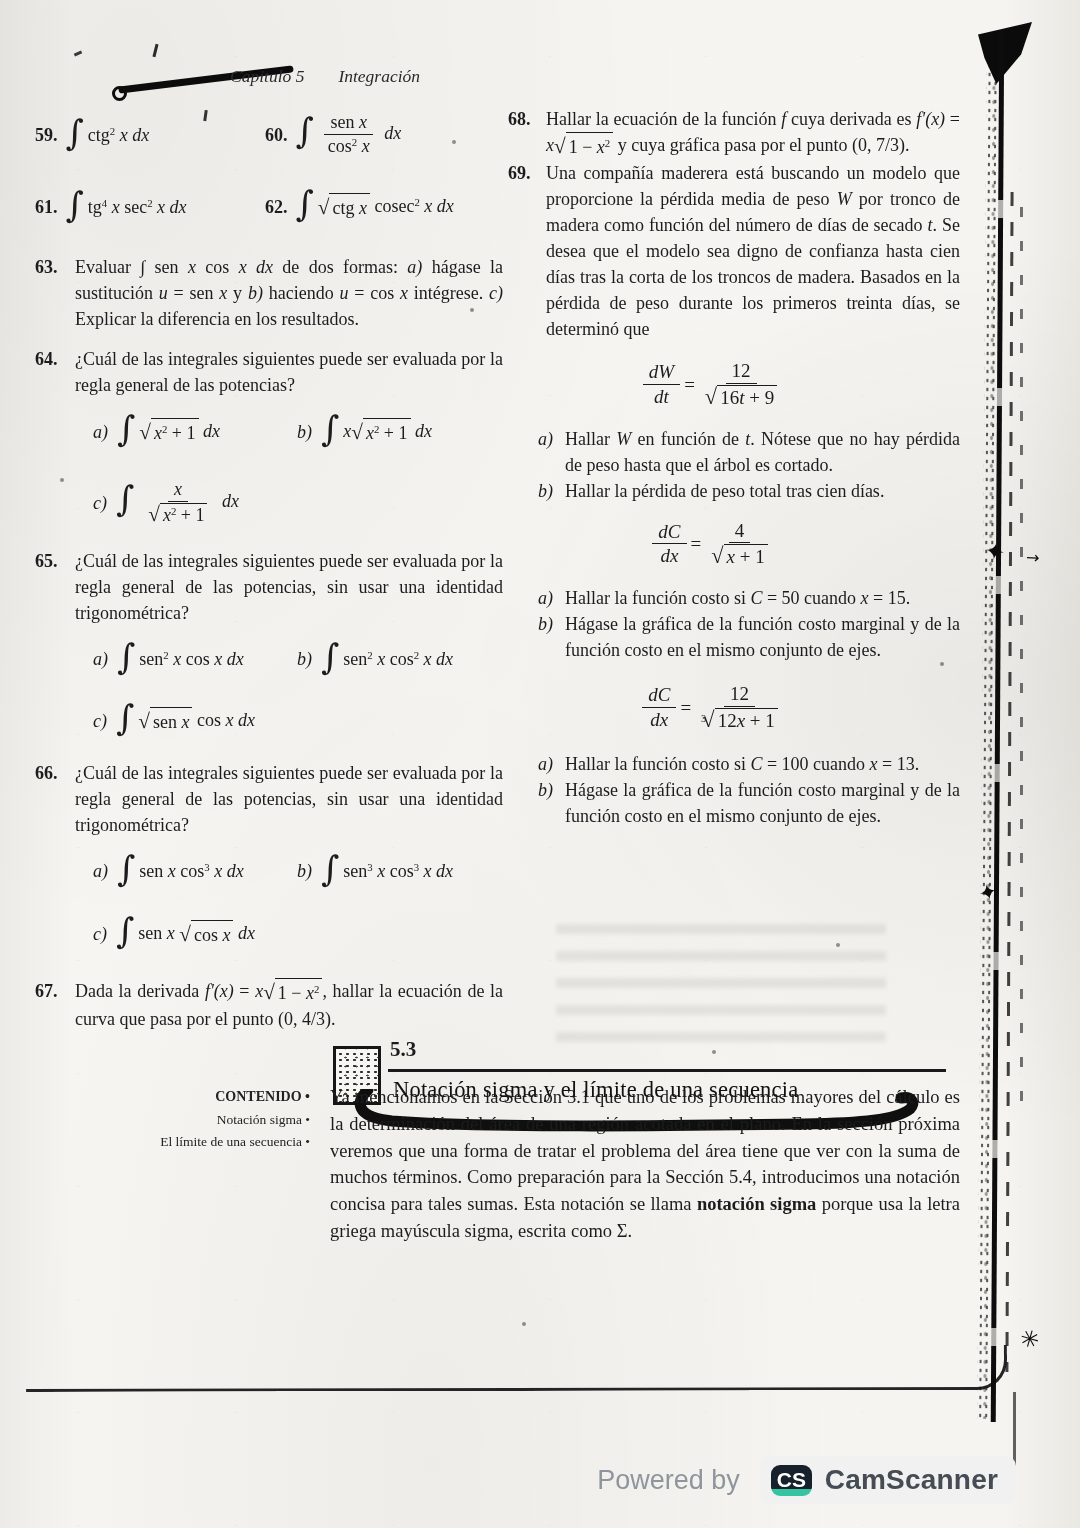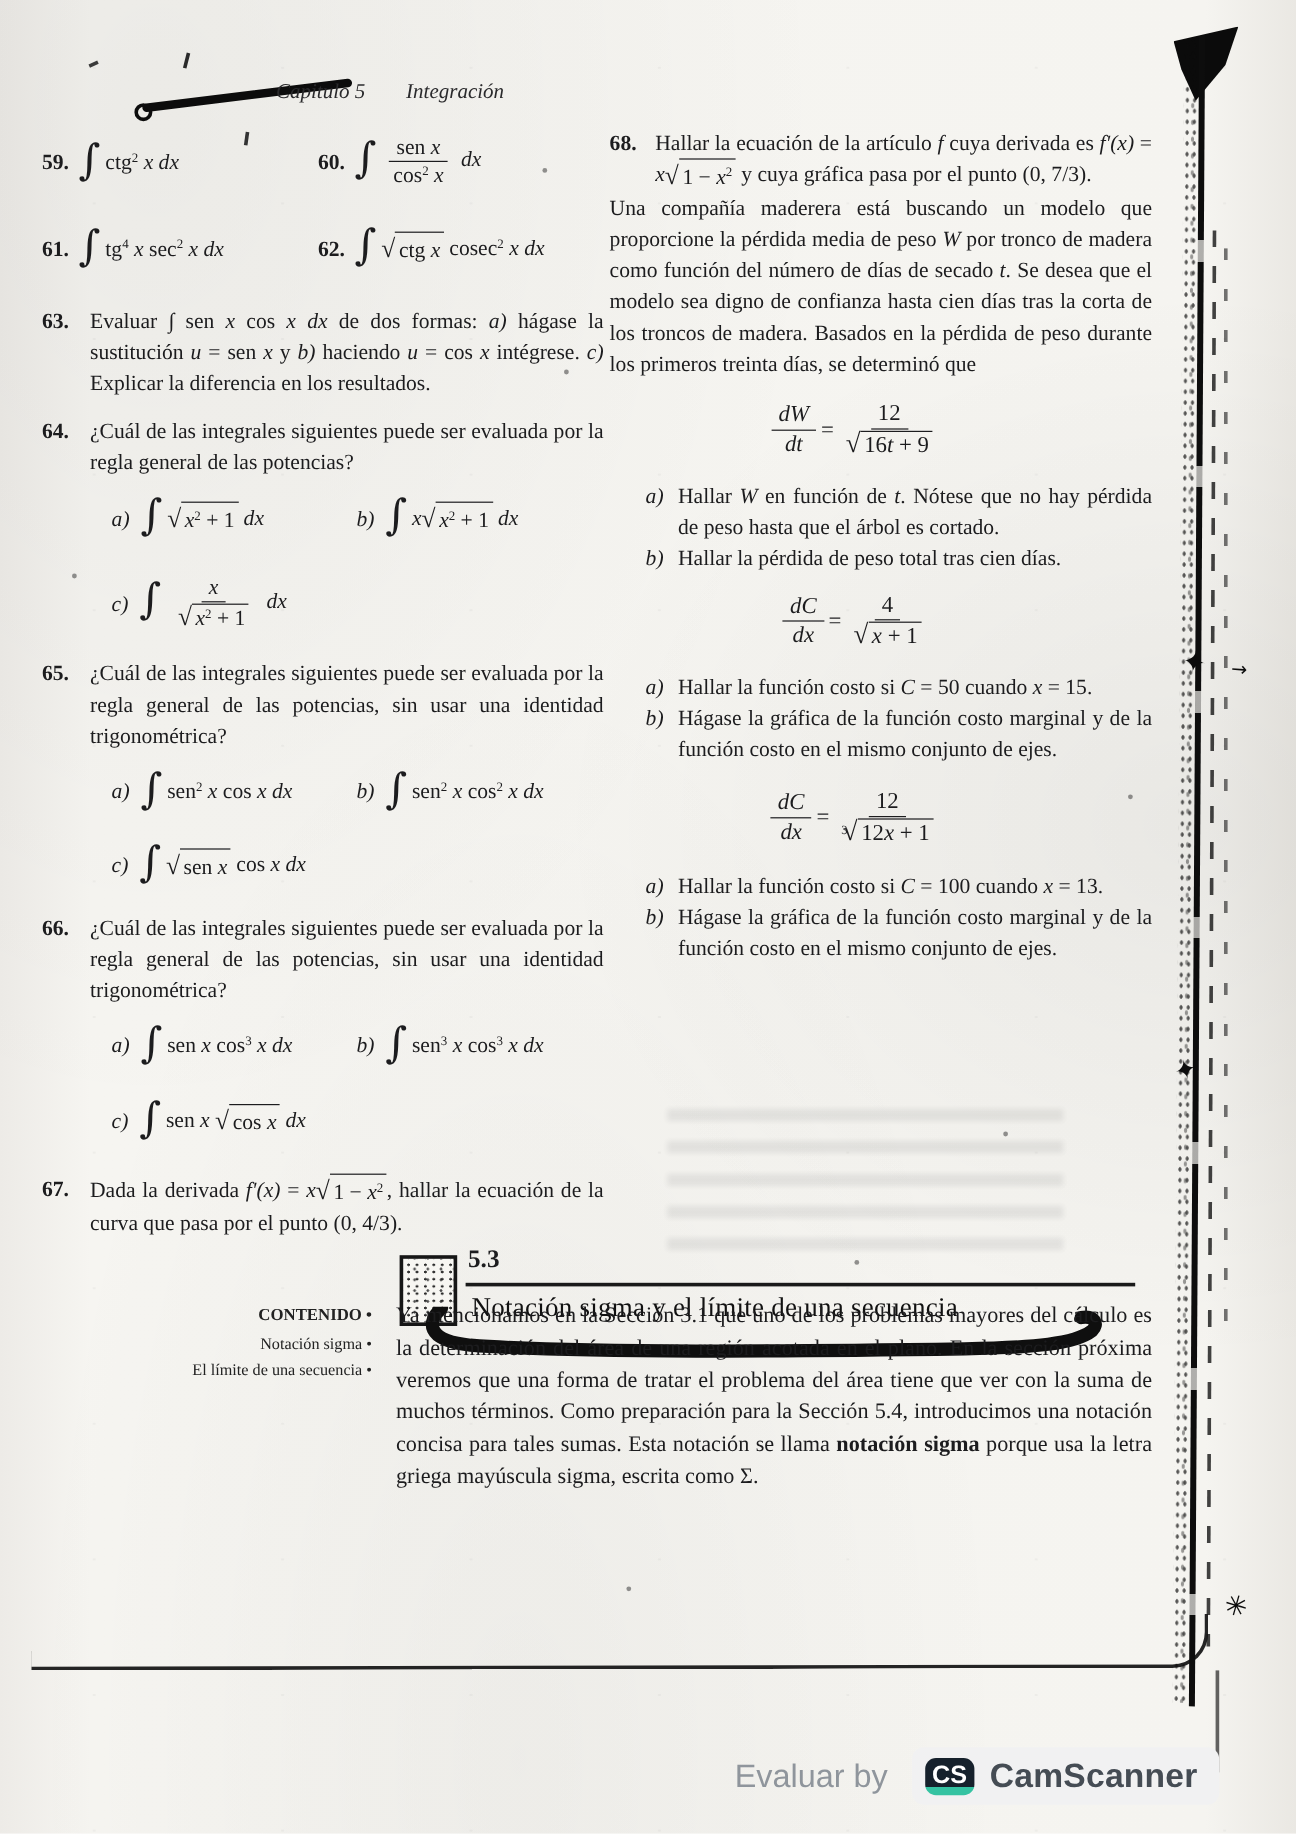--- a/index.html
+++ b/index.html
@@ -240,27 +240,28 @@
           <span class="rsign">√</span>
           <span class="rbar"><span>1 − </span><span class="m-i">x</span><span class="m-sup">2</span></span>
         </span><span>, hallar la ecuación de la curva que pasa por el punto (0, 4/3).</span></span>
   </div>
 </div>
 
 <div class="col-right">
 
   <div class="rex">
     <span class="exnum">68.</span>
-    <span class="exbody"><span>Hallar la ecuación de la artículo </span><span class="m-i">f</span><span> cuya derivada es </span><span class="m-i">f'(x)</span><span> = </span><span class="m-i">x</span><span class="sqrt">
+    <span class="exbody"><span>Hallar la ecuación de la función </span><span class="m-i">f</span><span> cuya derivada es </span><span class="m-i">f'(x)</span><span> = </span><span class="m-i">x</span><span class="sqrt">
           <span class="rsign">√</span>
           <span class="rbar"><span>1 − </span><span class="m-i">x</span><span class="m-sup">2</span></span>
         </span><span> y cuya gráfica pasa por el punto (0, 7/3).</span></span>
   </div>
 
   <div class="rex">
+    <span class="exnum">69.</span>
     <span class="exbody"><span>Una compañía maderera está buscando un modelo que proporcione la pérdida media de peso </span><span class="m-i">W</span><span> por tronco de madera como función del número de días de secado </span><span class="m-i">t</span><span>. Se desea que el modelo sea digno de confianza hasta cien días tras la corta de los troncos de madera. Basados en la pérdida de peso durante los primeros treinta días, se determinó que</span></span>
   </div>
   <div class="dispformula" style="margin-top:18px;margin-bottom:16px">
       <span class="frac">
         <span class="fnum"><span class="m-i">dW</span></span>
         <span class="fden"><span class="m-i">dt</span></span>
       </span>
       <span> = </span>
       <span class="frac">
         <span class="fnum"><span>12</span></span>
@@ -361,18 +362,18 @@
 
 <span class="speck" style="left:470px;top:308px"></span>
 <span class="speck" style="left:452px;top:140px"></span>
 <span class="speck" style="left:60px;top:478px"></span>
 <span class="speck" style="left:940px;top:662px"></span>
 <span class="speck" style="left:836px;top:943px"></span>
 <span class="speck" style="left:522px;top:1322px"></span>
 <span class="speck" style="left:712px;top:1050px"></span>
 
 <div class="footer">
-  <span class="powered">Evaluar by</span>
+  <span class="powered">Powered by</span>
   <div class="badge">
     <div class="cslogo">CS</div>
     <span class="brand">CamScanner</span>
   </div>
 </div>
 
 </body></html>

